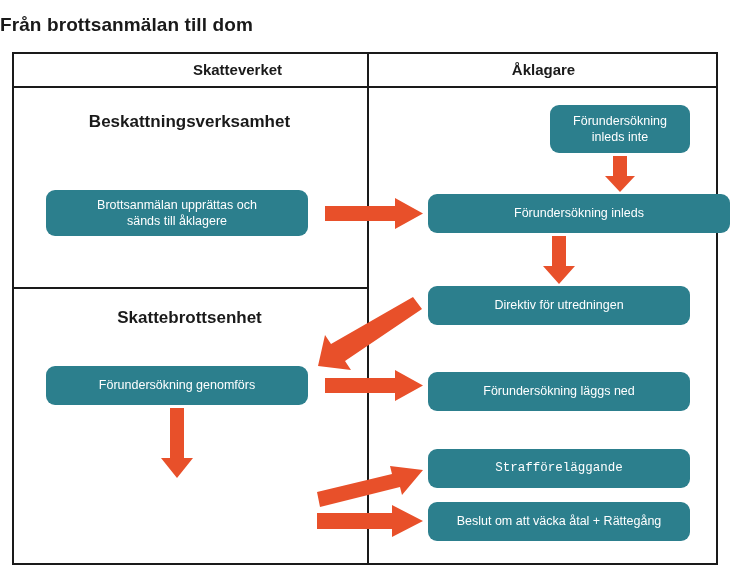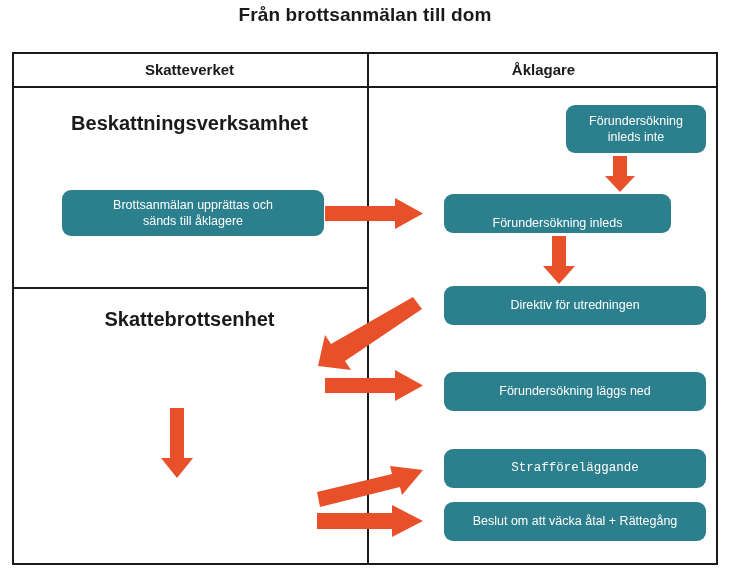--- a/index.html
+++ b/index.html
@@ -18,23 +18,22 @@
     position: absolute;
     left: 0; top: 0;
     width: 730px;
     height: 580px;
   }
 
   
   .title {
     position: absolute;
     left: 0;
-    top: 4px;
-    width: 730px;
-    text-align: center;
+    top: 14px;
+    width: 730px;
     font-size: 19px;
     font-weight: bold;
     color: #1a1a1a;
     letter-spacing: 0.1px;
   }
 
   
   .frame {
     position: absolute;
     left: 12px;
@@ -60,27 +59,27 @@
 
   
   .col-header {
     position: absolute;
     top: 61px;
     font-size: 15px;
     font-weight: bold;
     color: #1a1a1a;
     text-align: center;
   }
-  .col-header.left  { left: 12px;  width: 355px; }
+  .col-header.left  { left: 12px;  width: 355px; padding-left: 48px; }
   .col-header.right { left: 369px; width: 349px; }
 
   
   .section-label {
     position: absolute;
-    font-size: 20px;
+    font-size: 17px;
     font-weight: bold;
     color: #1a1a1a;
     text-align: center;
     width: 355px;
     left: 12px;
   }
   .section-beskattning { top: 112px; }
   .section-skattebrott { top: 308px; }
 
   
@@ -90,21 +89,20 @@
     border-radius: 9px;
     color: #ffffff;
     font-size: 12.5px;
     line-height: 1.32;
     display: flex;
     align-items: center;
     justify-content: center;
     text-align: center;
     box-sizing: border-box;
     padding: 2px 10px;
-    margin-left: 16px;
   }
   .box span { display: block; }
 
   
   #arrows {
     position: absolute;
     left: 0; top: 0;
     width: 730px;
     height: 580px;
     pointer-events: none;
@@ -170,28 +168,31 @@
     </div>
   </div>
 
   <div class="box" style="left:550px; top:105px; width:140px; height:48px;">
     <div>
       <span>Förundersökning</span>
       <span>inleds inte</span>
     </div>
   </div>
 
-  <div class="box" style="left:428px; top:194px; width:227px; height:39px;align-items:flex-end;">
+  <div class="box" style="left:428px; top:194px; width:302px; height:39px;">
     <span>Förundersökning inleds</span>
   </div>
 
   <div class="box" style="left:428px; top:286px; width:262px; height:39px;">
     <span>Direktiv för utredningen</span>
   </div>
 
+  <div class="box" style="left:46px; top:366px; width:262px; height:39px;">
+    <span>Förundersökning genomförs</span>
+  </div>
 
   <div class="box" style="left:428px; top:372px; width:262px; height:39px;">
     <span>Förundersökning läggs ned</span>
   </div>
 
 
   <div class="box" style="left:428px; top:449px; width:262px; height:39px;font-family:Liberation Mono, monospace;">
     <span>Strafföreläggande</span>
   </div>
 

